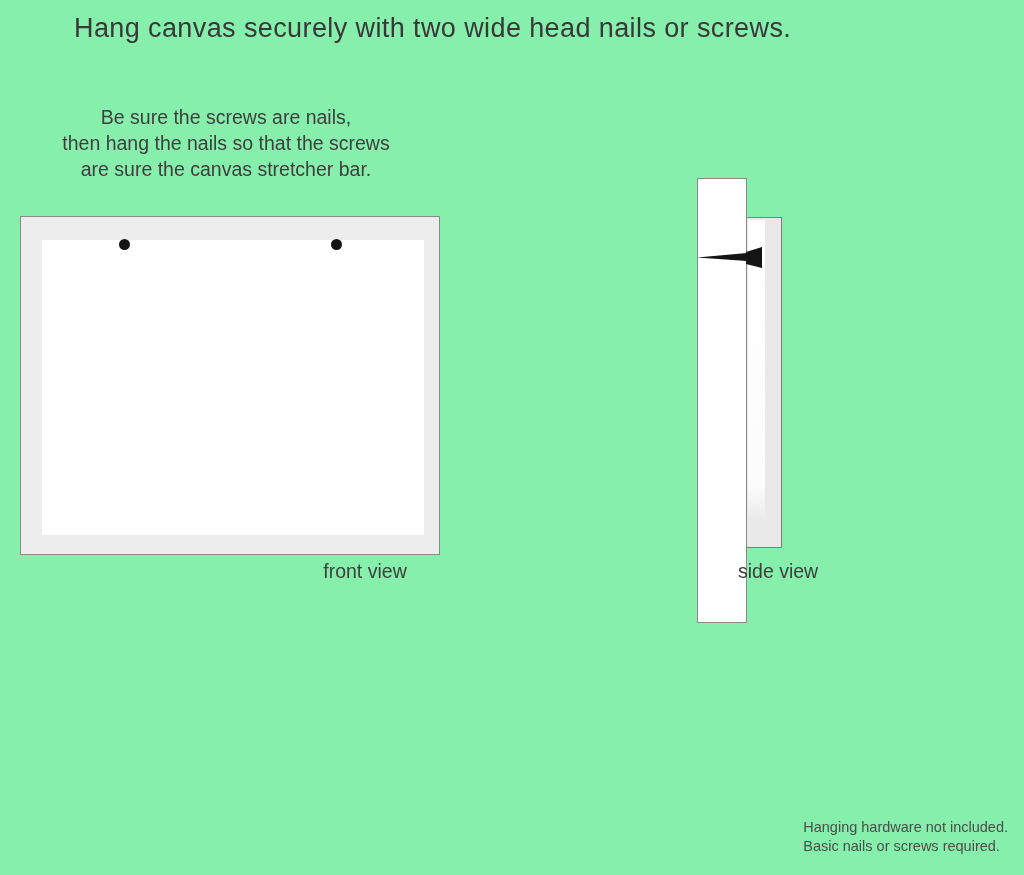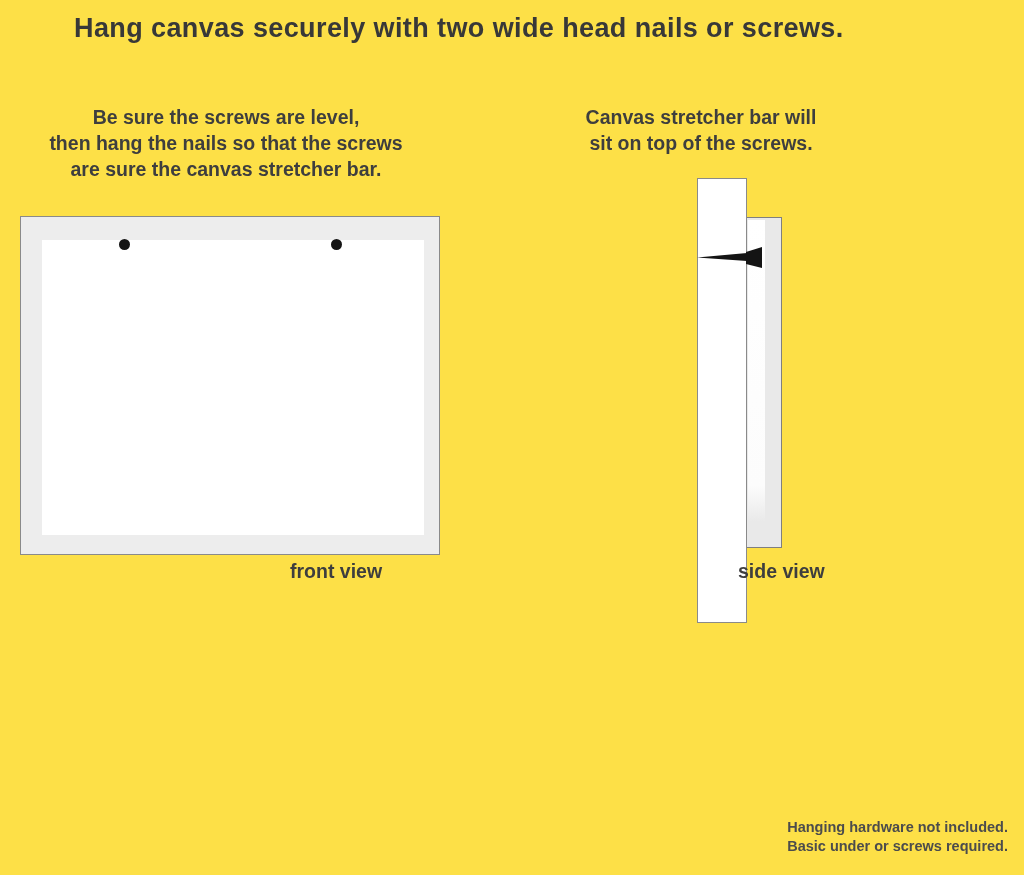--- a/index.html
+++ b/index.html
@@ -1,23 +1,23 @@
 <!DOCTYPE html>
 <html><head>
 <meta charset="utf-8">
 <style>
   * { margin: 0; padding: 0; box-sizing: border-box; }
   html, body { background: #ffffff; }
   #page {
     position: relative;
     width: 1024px;
     height: 875px;
-    background: #fde047;
+    background: #86efac;
     font-family: "Liberation Sans", sans-serif;
-    font-weight: 700;
+    font-weight: 400;
     color: #3c3c3c;
     overflow: hidden;
   }
   .abs { position: absolute; }
 
   .title {
     left: 74px; top: 13px;
     font-size: 27px;
     letter-spacing: 0.4px;
     color: #383838;
@@ -54,21 +54,21 @@
   }
   .screw-dot.left  { left: 119px; }
   .screw-dot.right { left: 331px; }
 
   .view-label {
     top: 560px;
     font-size: 19.5px;
     color: #3e3e3e;
     white-space: nowrap;
   }
-  .front-label { left: 290px; width: 150px; text-align: left; }
+  .front-label { left: 290px; width: 150px; text-align: center; }
   .side-label  { left: 738px; }
 
   
   .side-canvas {
     left: 746px; top: 217px;
     width: 36px; height: 331px;
     background: #e9e9e9;
     border: 1px solid #7f7f7f;
   }
   .side-canvas-inner {
@@ -83,58 +83,54 @@
     background: #ffffff;
     border: 1px solid #8a8a8a;
   }
   .nail-svg {
     left: 690px; top: 240px;
     width: 80px; height: 36px;
   }
 
   .footer-note {
     right: 16px; top: 818px;
-    text-align: center;
+    text-align: left;
     font-size: 14.5px;
     line-height: 19px;
     color: #4c4c4c;
   }
 </style>
 </head>
 <body>
 
 <div id="page">
 
   <div class="abs title">Hang canvas securely with two wide head nails or screws.</div>
 
   <div class="abs note note-left">
-    <div>Be sure the screws are level,</div>
+    <div>Be sure the screws are nails,</div>
     <div>then hang the nails so that the screws</div>
     <div>are sure the canvas stretcher bar.</div>
   </div>
 
-  <div class="abs note note-right">
-    <div>Canvas stretcher bar will</div>
-    <div>sit on top of the screws.</div>
-  </div>
 
   <div class="abs front-outer"></div>
   <div class="abs front-inner"></div>
   <div class="abs screw-dot left"></div>
   <div class="abs screw-dot right"></div>
   <div class="abs view-label front-label">front view</div>
 
   <div class="abs side-canvas">
     <div class="side-canvas-inner"></div>
   </div>
   <div class="abs side-wall"></div>
   <svg class="abs nail-svg" viewBox="0 0 80 36" xmlns="http://www.w3.org/2000/svg">
     <polygon points="7,17.5 57,13 57,21" fill="#141414"></polygon>
     <polygon points="56,12 72,7 72,28 56,24" fill="#141414"></polygon>
   </svg>
   <div class="abs view-label side-label">side view</div>
 
   <div class="abs footer-note">
     <div>Hanging hardware not included.</div>
-    <div>Basic under or screws required.</div>
+    <div>Basic nails or screws required.</div>
   </div>
 
 </div>
 
 </body></html>

